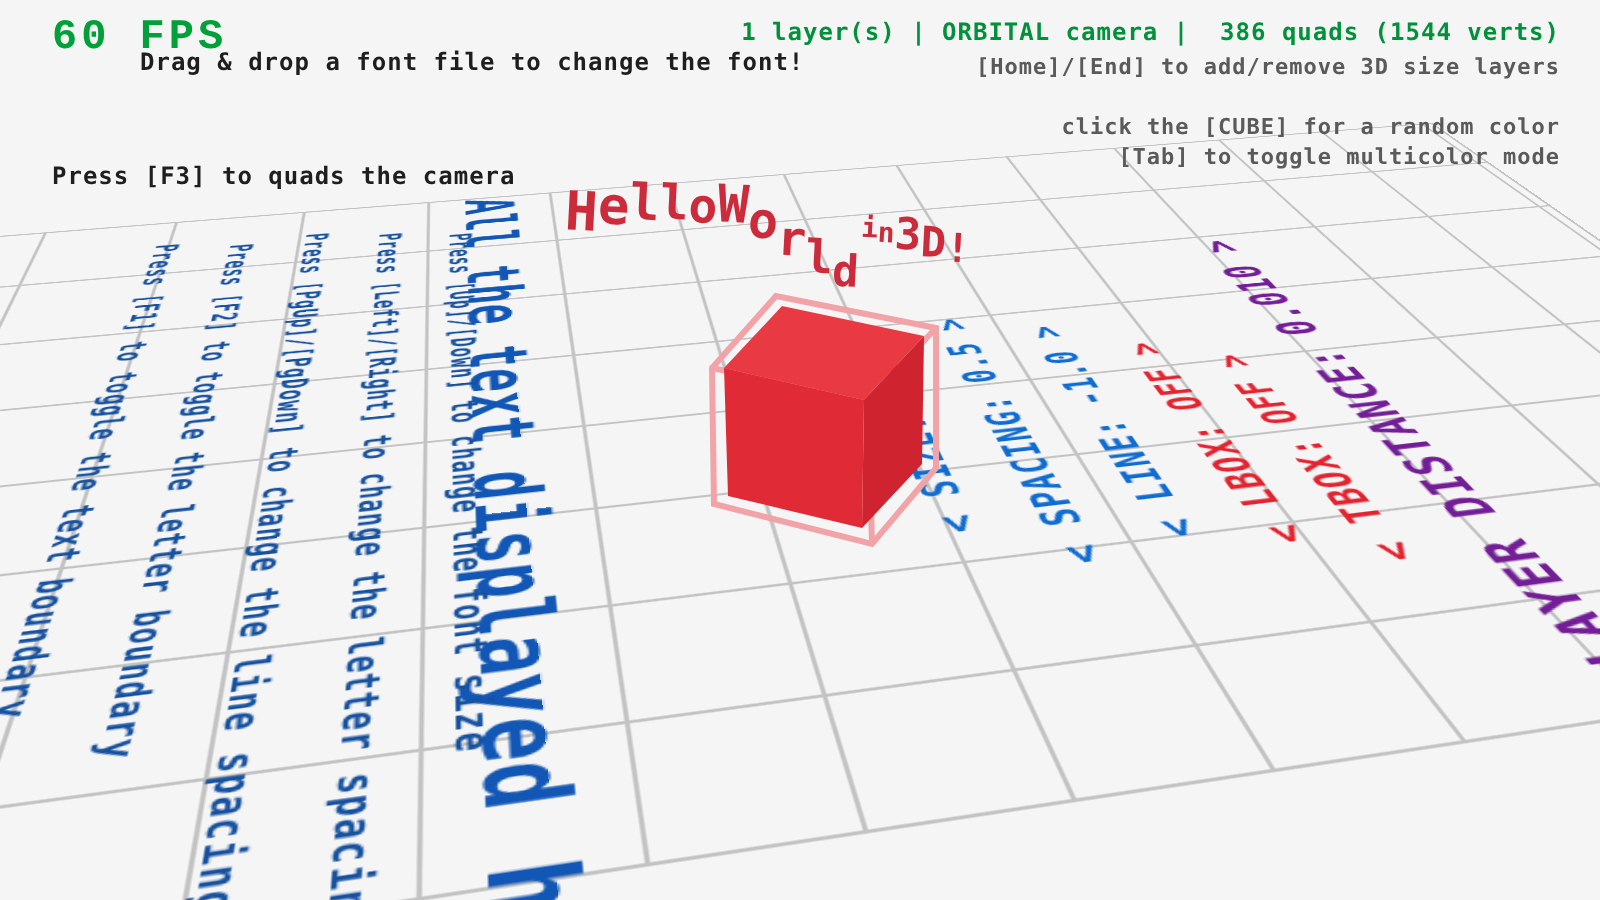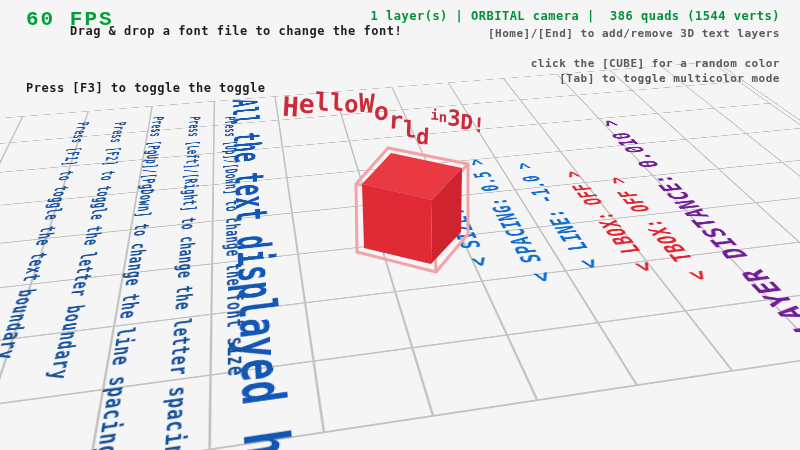--- a/index.html
+++ b/index.html
@@ -82,20 +82,20 @@
 
     <polygon points="362,184 391,153 462,168 432,200" fill="#e93a44"></polygon>
     <polygon points="432,200 462,168 461,232 431,264" fill="#cf2430"></polygon>
     <polygon points="362,184 432,200 431,264 364,248" fill="#e02a36"></polygon>
   </svg>
 
   <div id="wave"><span style="font-size: 27px; transform: translateY(10px);">H</span><span style="font-size: 26px; transform: translateY(6px);">e</span><span style="font-size: 25px; transform: translateY(3px);">l</span><span style="font-size: 24px; transform: translateY(2px);">l</span><span style="font-size: 24px; transform: translateY(3px);">o</span><span style="font-size: 12px; transform: translateY(0px);"> </span><span style="font-size: 26px; transform: translateY(2px);">W</span><span style="font-size: 25px; transform: translateY(9px);">o</span><span style="font-size: 24px; transform: translateY(17px);">r</span><span style="font-size: 23px; transform: translateY(25px);">l</span><span style="font-size: 22px; transform: translateY(31px);">d</span><span style="font-size: 10px; transform: translateY(0px);"> </span><span style="font-size: 14px; transform: translateY(6px);">i</span><span style="font-size: 14px; transform: translateY(8px);">n</span><span style="font-size: 8px; transform: translateY(0px);"> </span><span style="font-size: 22px; transform: translateY(11px);">3</span><span style="font-size: 21px; transform: translateY(14px);">D</span><span style="font-size: 20px; transform: translateY(16px);">!</span></div>
 
   <div id="fps" class="hud">60 FPS</div>
   <div id="l0" class="hud lline">Drag &amp; drop a font file to change the font!</div>
-  <div id="l2" class="hud lline">Press [F3] to toggle the toggle</div>
+  <div id="l2" class="hud lline">Press [F3] to quads the camera</div>
 
   <div id="stats" class="hud rline">1 layer(s) | ORBITAL camera |  386 quads (1544 verts)</div>
-  <div id="r0" class="hud rline">[Home]/[End] to add/remove 3D text layers</div>
+  <div id="r0" class="hud rline">[Home]/[End] to add/remove 3D size layers</div>
   <div id="r2" class="hud rline">click the [CUBE] for a random color</div>
   <div id="r3" class="hud rline">[Tab] to toggle multicolor mode</div>
 
 </div>
 
 </body></html>

